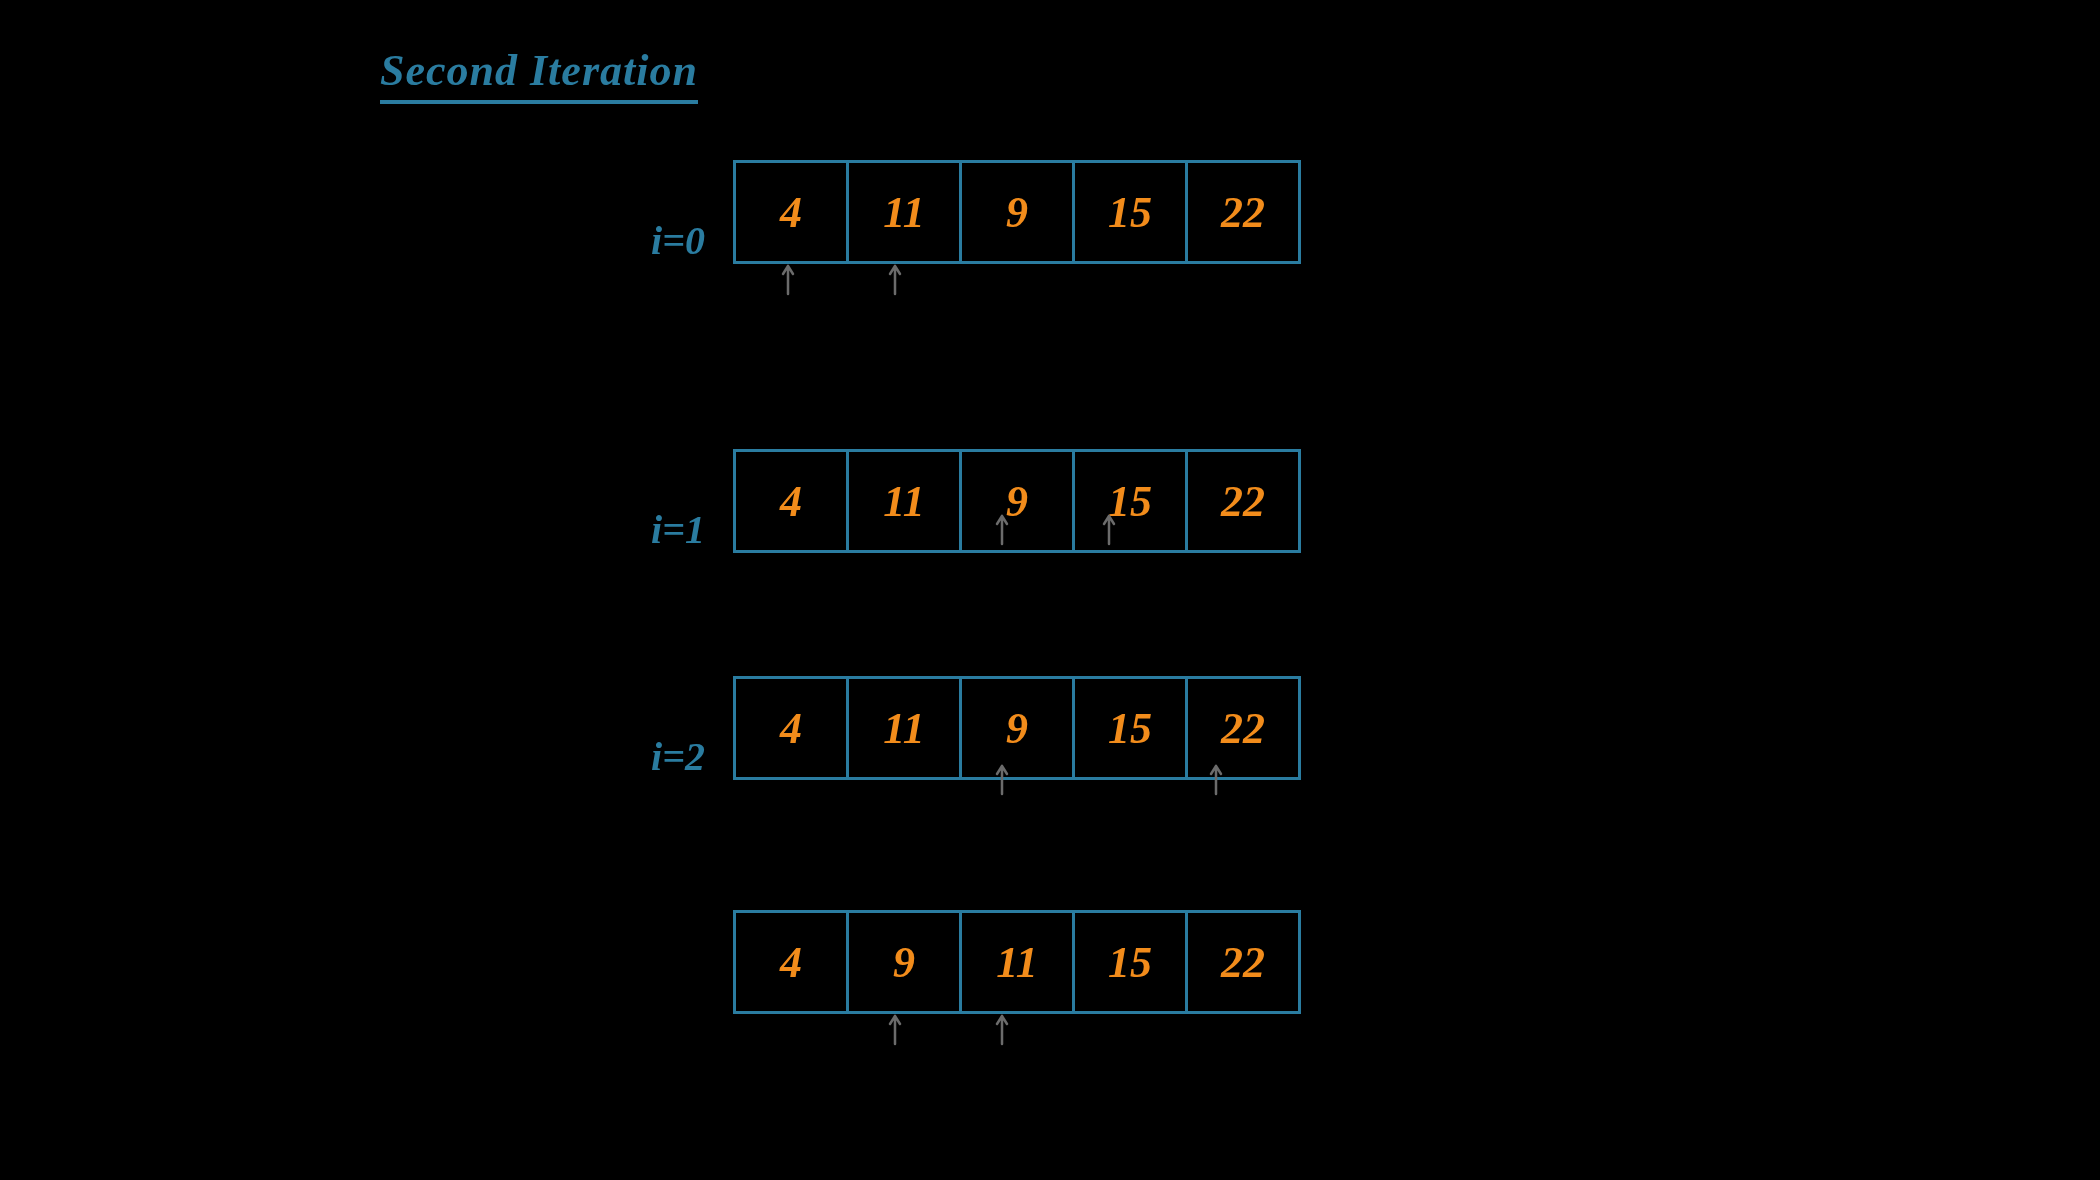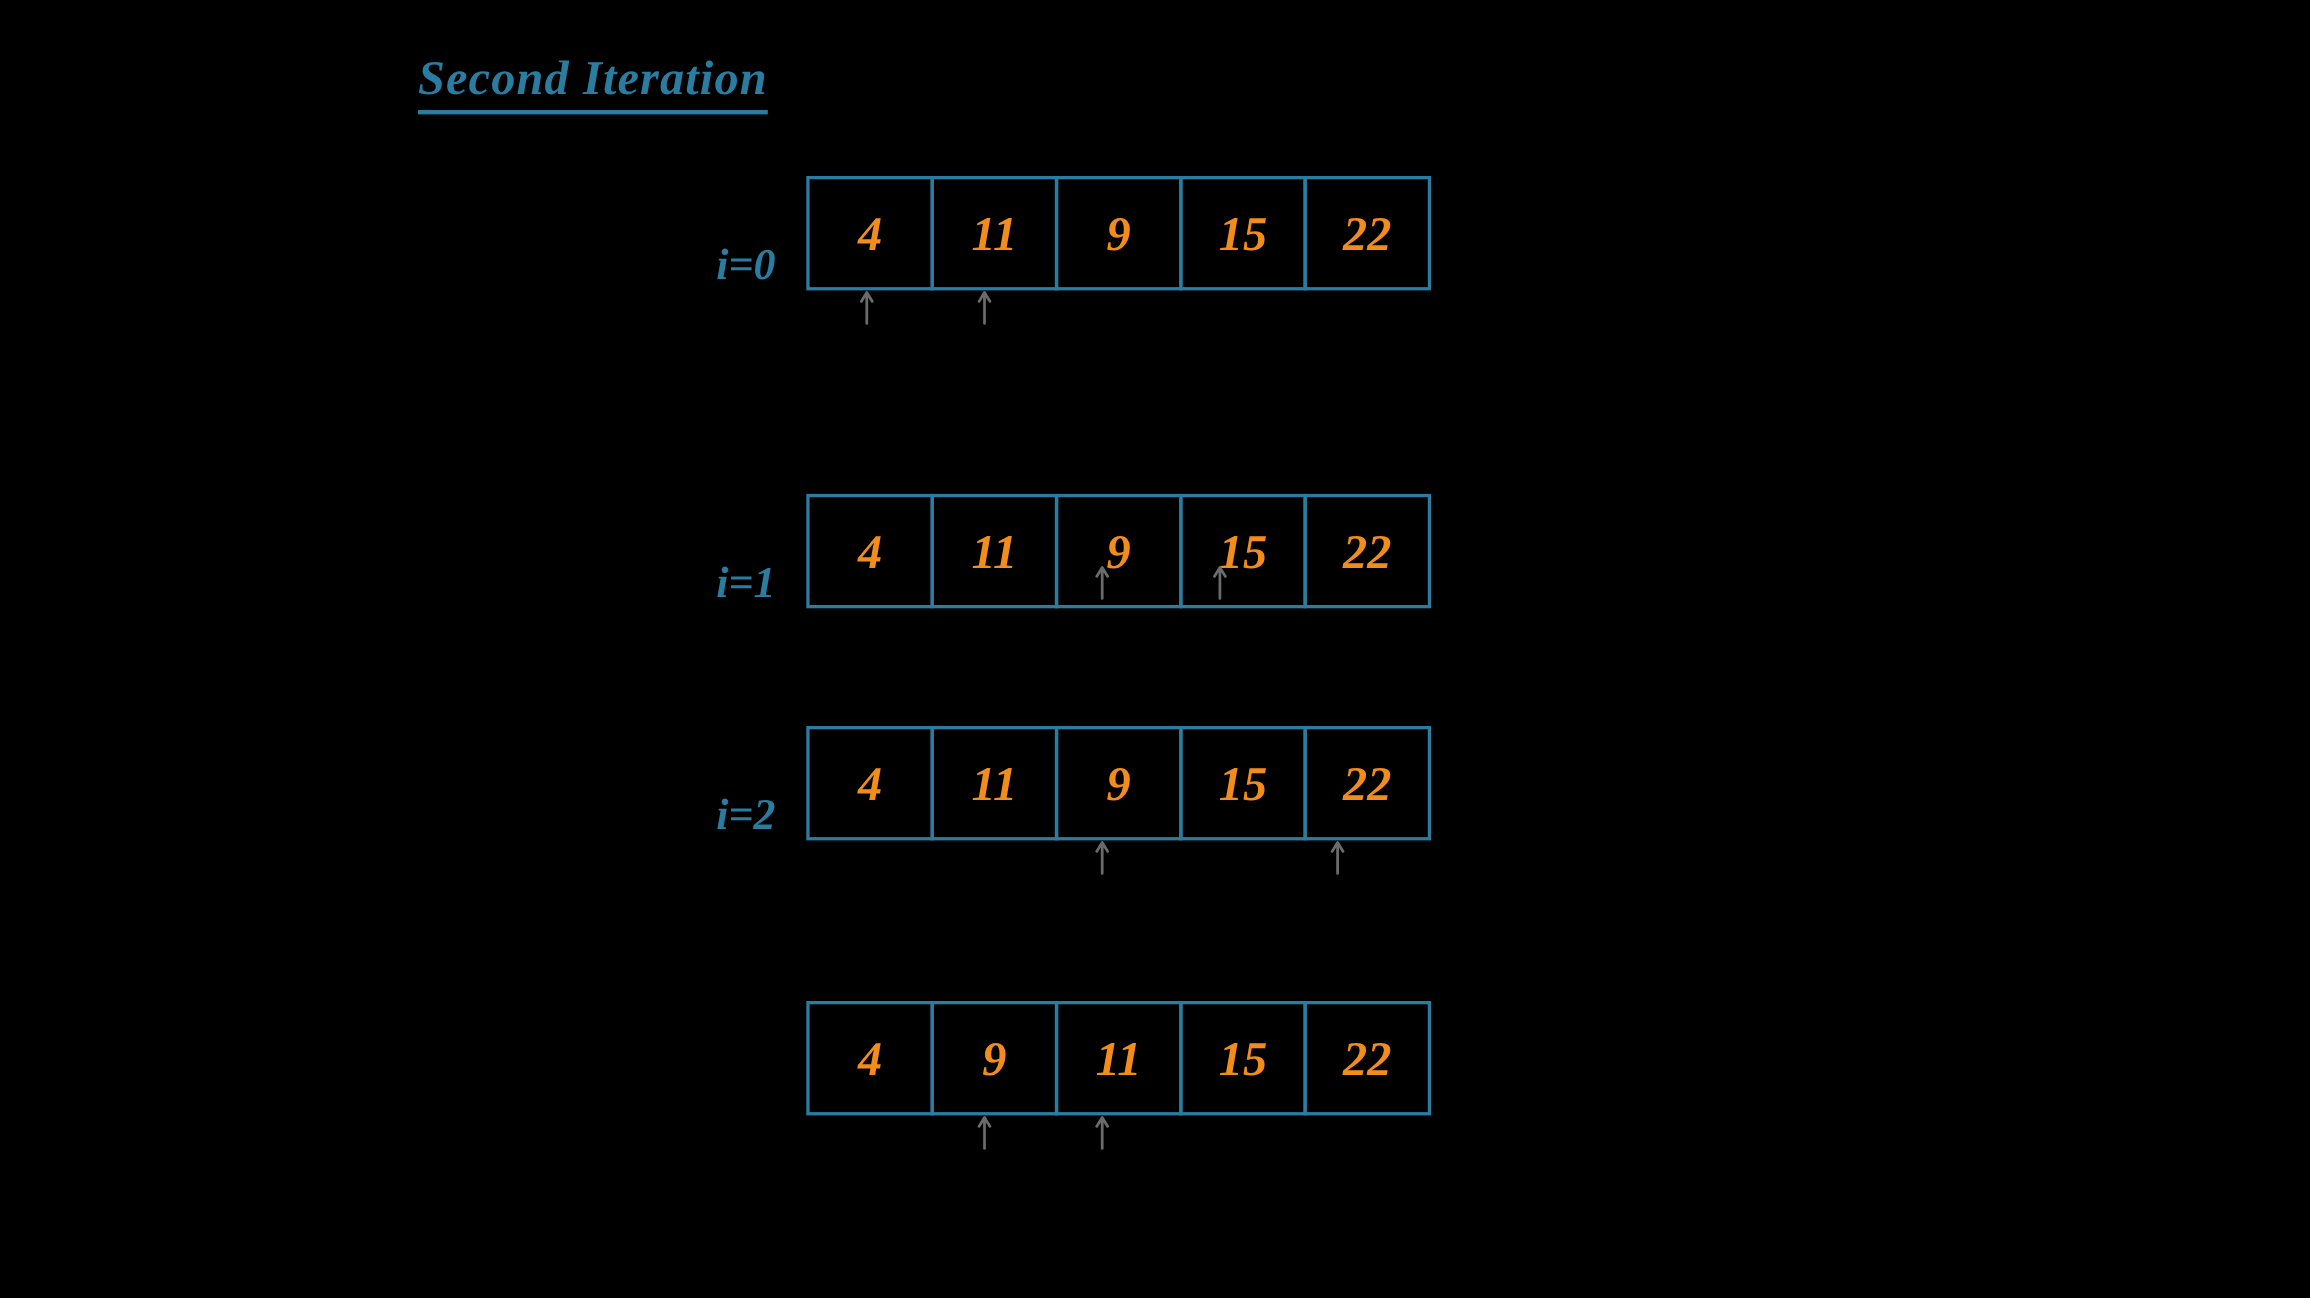--- a/index.html
+++ b/index.html
@@ -110,21 +110,21 @@
         <svg width="18" height="32" viewBox="0 0 18 32">
       <path d="M9 2 L4 10 M9 2 L14 10 M9 2 L9 30" stroke="#6b6b6b" stroke-width="2.5" fill="none" stroke-linecap="round"></path>
     </svg>
       </div>
       <div class="arrow" style="left: 367px;">
         <svg width="18" height="32" viewBox="0 0 18 32">
       <path d="M9 2 L4 10 M9 2 L14 10 M9 2 L9 30" stroke="#6b6b6b" stroke-width="2.5" fill="none" stroke-linecap="round"></path>
     </svg>
       </div>
     </div>
-    <div class="row" style="top: 660px;">
+    <div class="row" style="top: 676px;">
       <div class="ilabel">i=2</div>
       <div class="cells">
         <div class="cell">4</div>
         <div class="cell">11</div>
         <div class="cell">9</div>
         <div class="cell">15</div>
         <div class="cell">22</div>
       </div>
     </div>
     <div class="arrows" style="top: 764px;">

